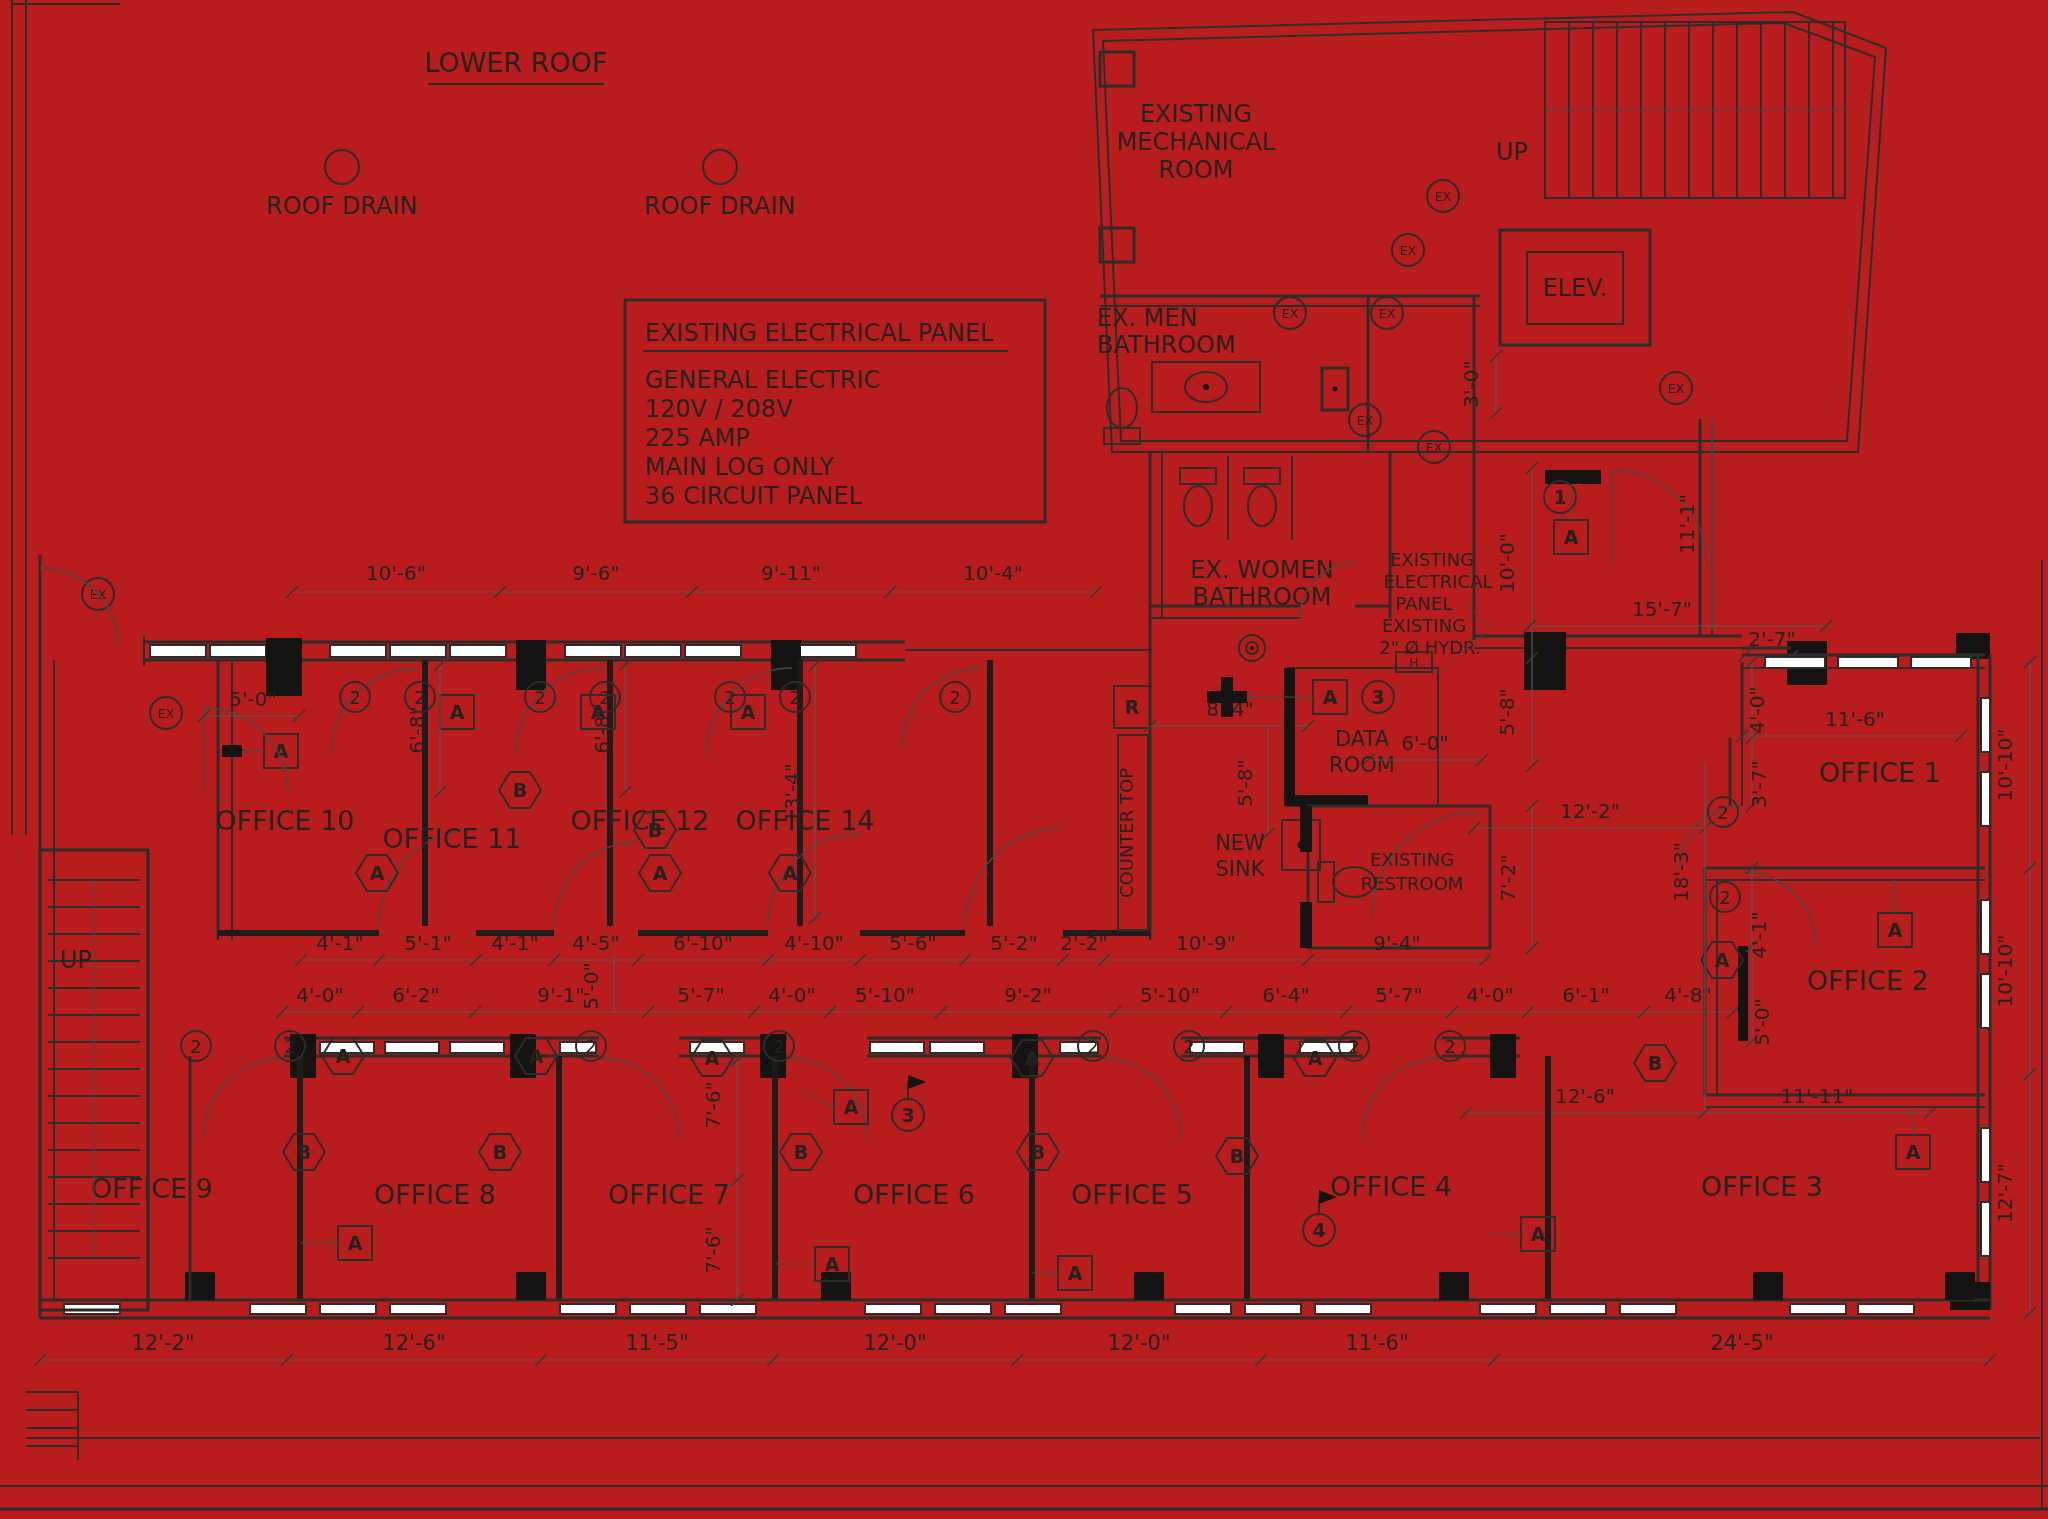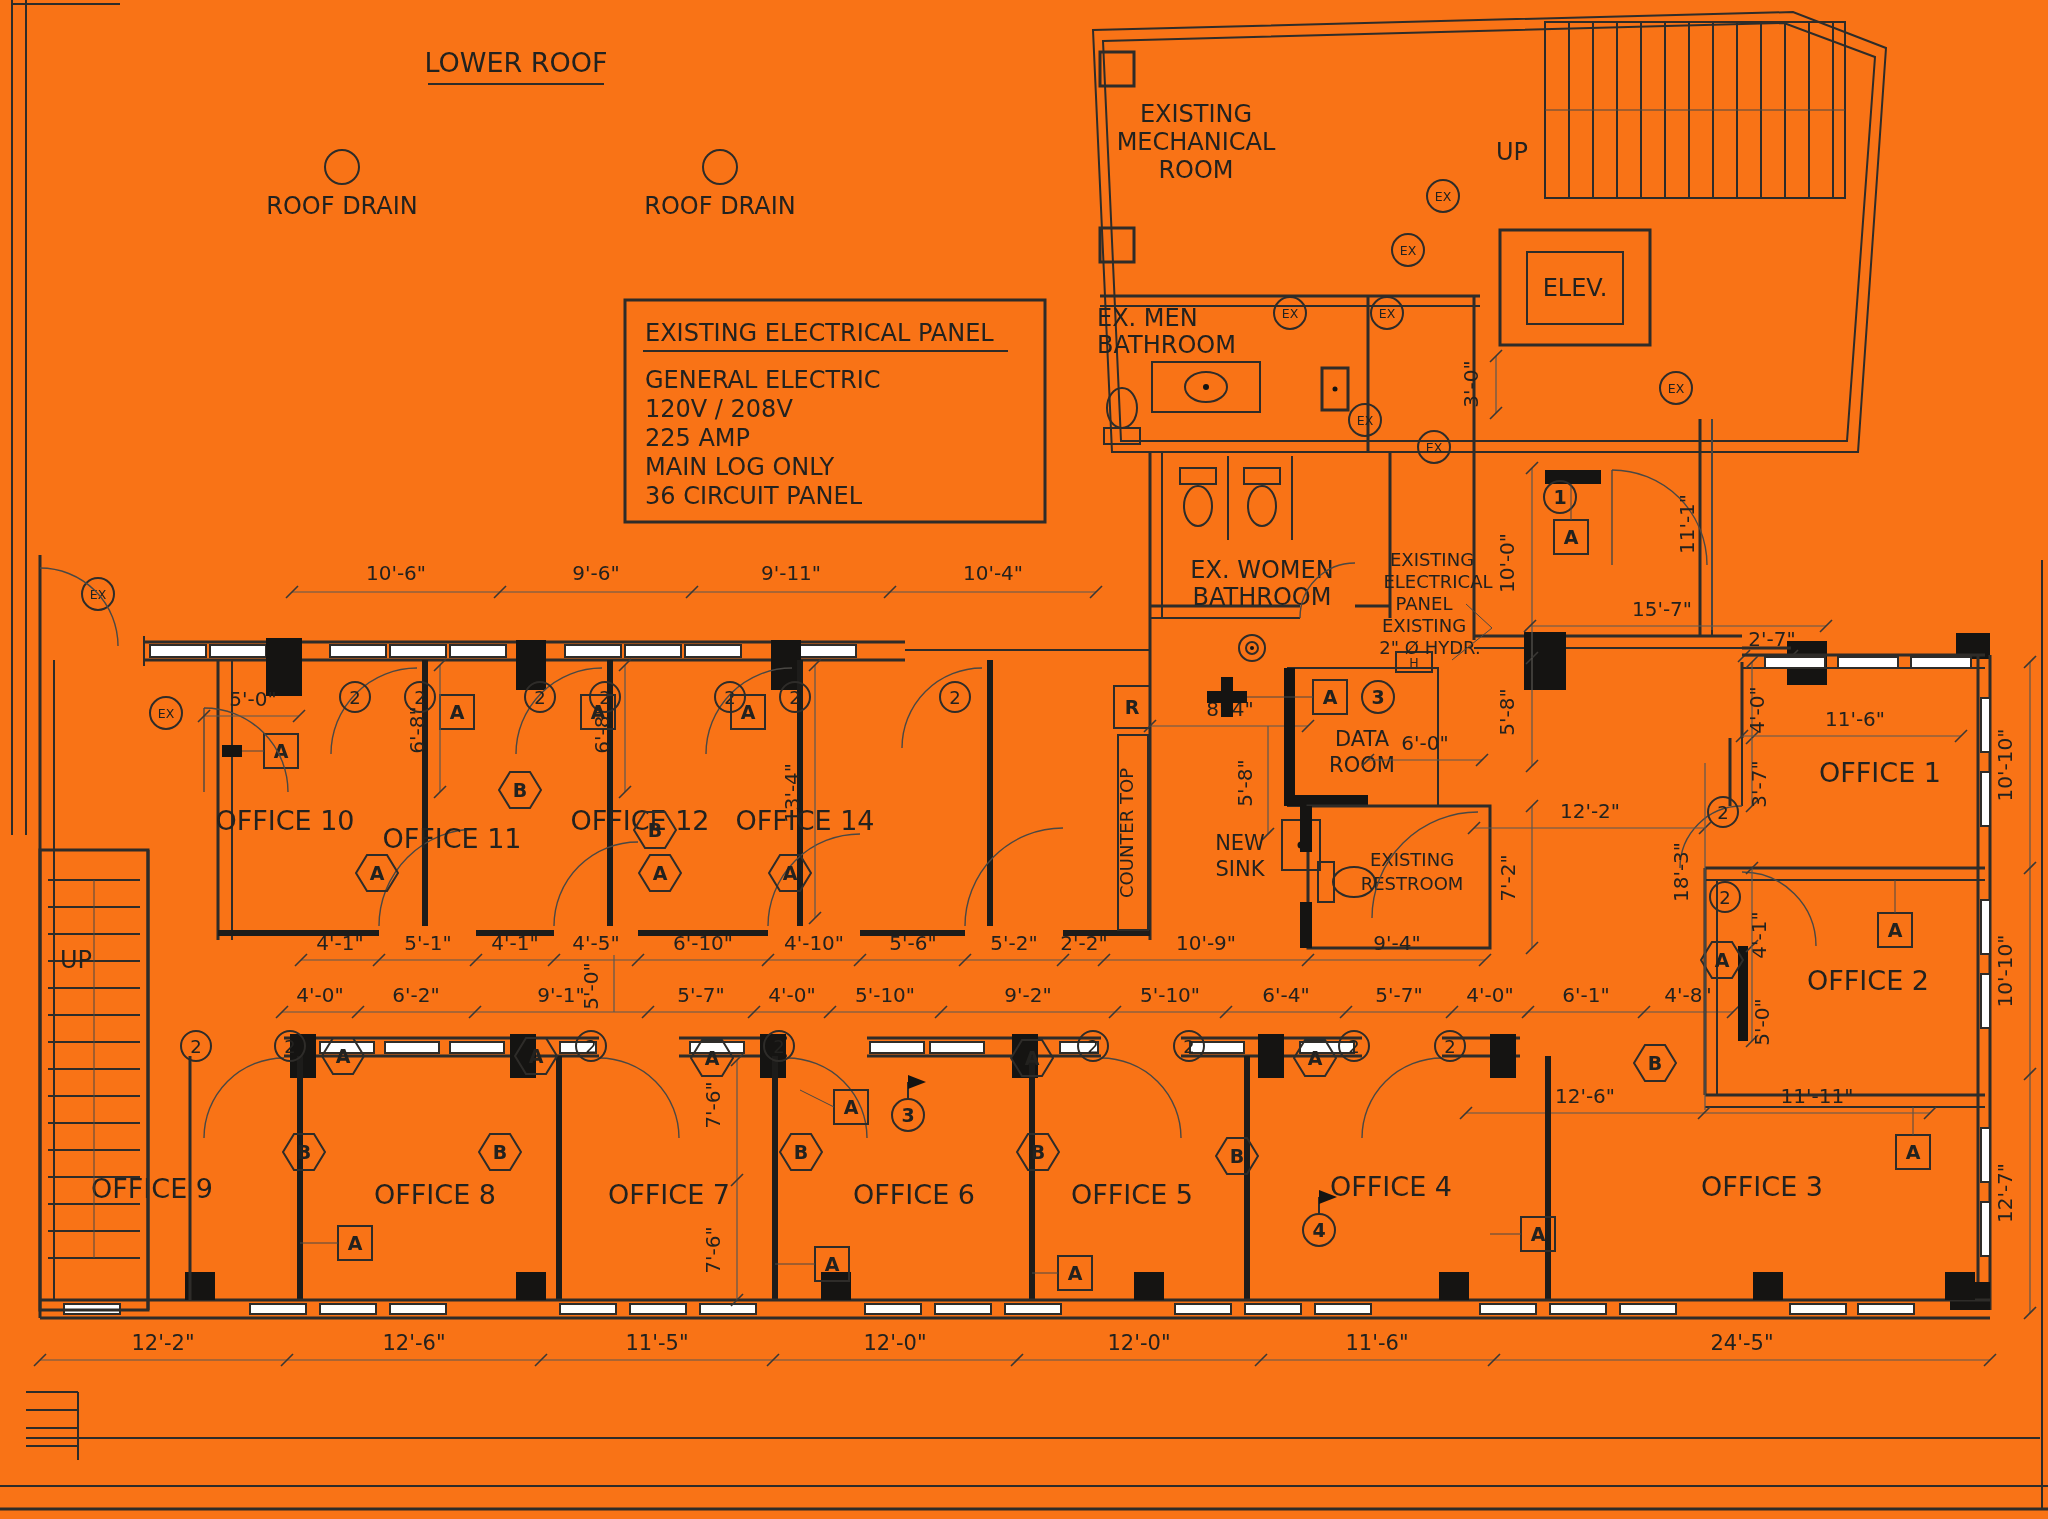--- a/index.html
+++ b/index.html
@@ -1,16 +1,16 @@
 <!DOCTYPE html>
 <html><head>
 <meta charset="utf-8">
 <style>
   html,body{margin:0;padding:0;background:#e8e7e3;}
-  .sheet{width:2048px;height:1519px;background:#f97316;position:relative;font-family:"DejaVu Sans",sans-serif;}
+  .sheet{width:2048px;height:1519px;background:#b91c1c;position:relative;font-family:"DejaVu Sans",sans-serif;}
   svg{display:block}
   svg text{fill:#23221f;font-family:"DejaVu Sans",sans-serif;}
   .w1{stroke:#4a4844;stroke-width:1;fill:none}
   .w2{stroke:#2e2c29;stroke-width:2;fill:none}
   .w3{stroke:#2e2c29;stroke-width:3;fill:none}
   .w5{stroke:#1d1c1a;stroke-width:6;fill:none}
   .dim{stroke:#5a5853;stroke-width:1.2;fill:none}
   .tk{stroke:#3a3835;stroke-width:1.6;fill:none}
   .arc{stroke:#4a4844;stroke-width:1.4;fill:none}
   .blk{fill:#151412;stroke:none}

